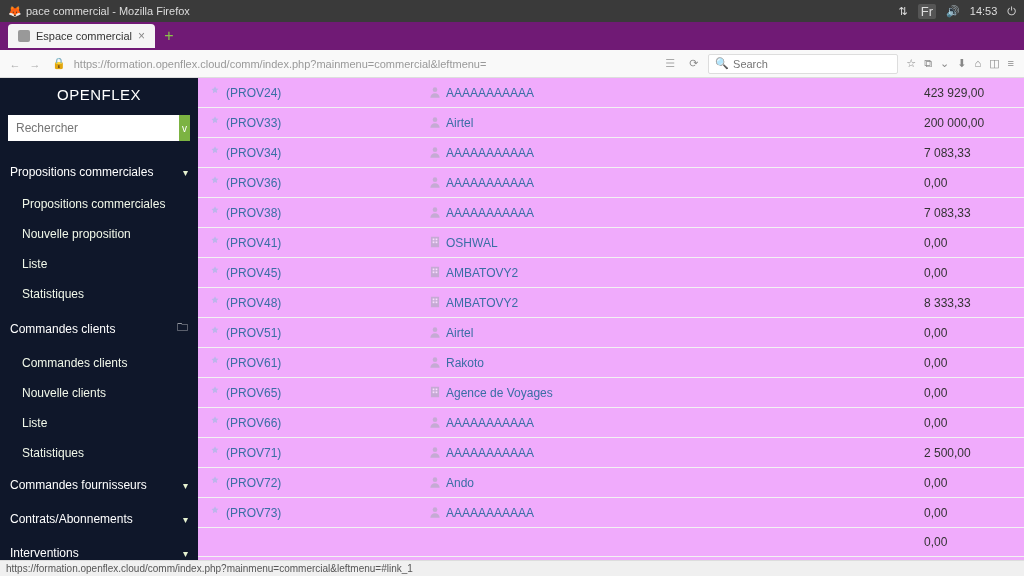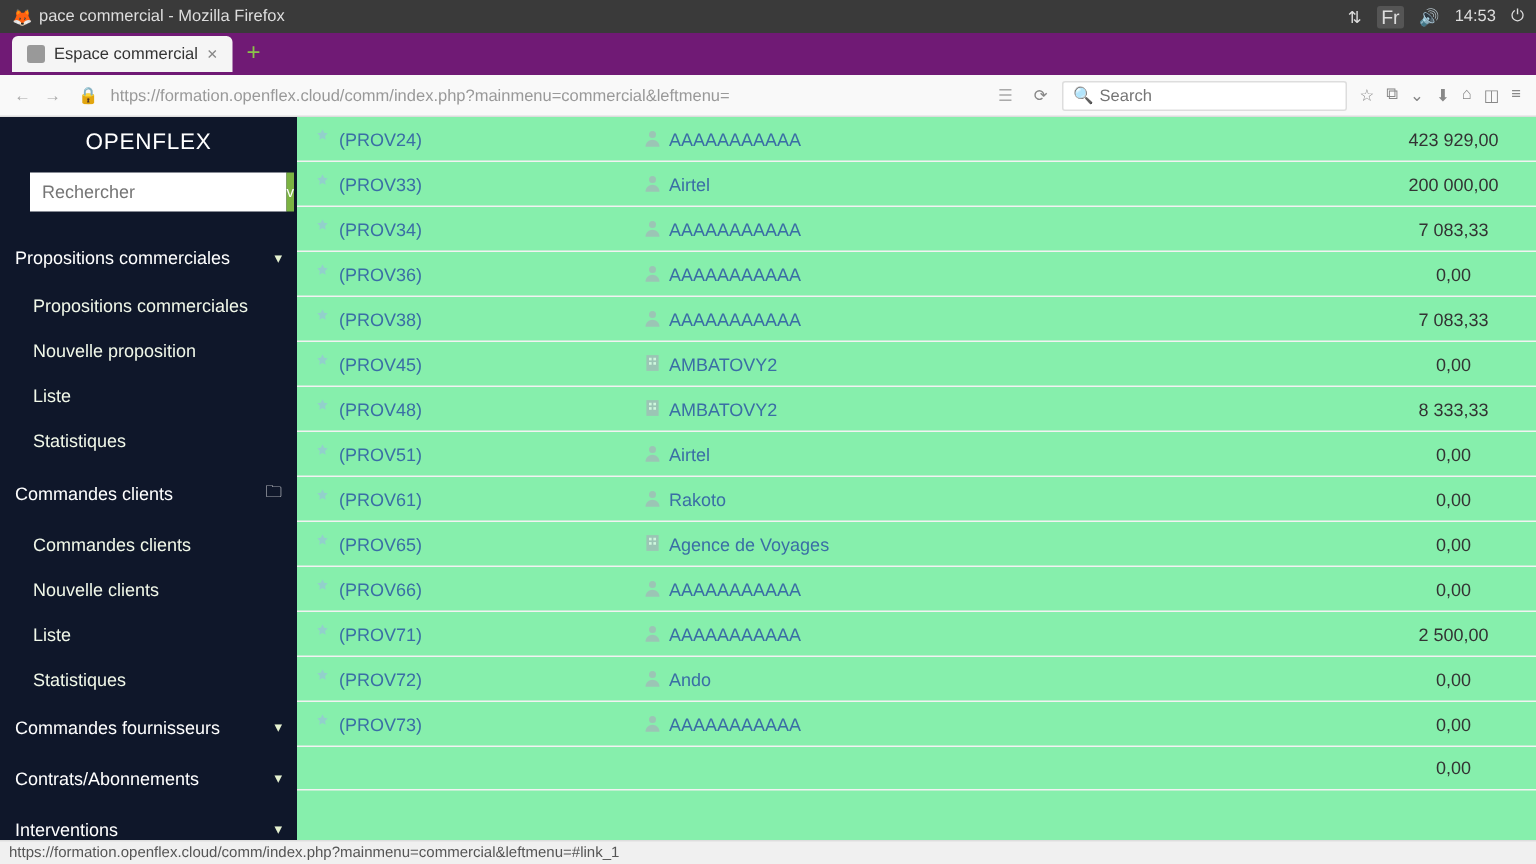--- a/index.html
+++ b/index.html
@@ -28,37 +28,37 @@
   .urlbar .addr { flex: 1; white-space: nowrap; overflow: hidden; text-overflow: ellipsis; color:#999;}
   .urlbar .searchbox { width: 190px; border: 1px solid #ddd; background: #fff; height: 20px; border-radius: 2px; padding: 0 6px; display:flex; align-items:center; gap:4px; color:#999;}
   .urlbar .searchbox input{border:none; outline:none; font-size:11px; flex:1; background:transparent;color:#333;}
   .urlbar .righticons{display:flex; gap:8px; padding:0 4px;}
   .urlbar .righticons span{color:#888; cursor:pointer;}
 
   
   .app { display: flex; height: calc(576px - 22px - 28px - 28px - 16px); }
   .sidebar { width: 198px; background: #0f172a; color: #fff; display: flex; flex-direction: column; font-size: 12px; }
   .brand { text-align: center; padding: 8px 0 12px; font-size: 15px; letter-spacing: 0.5px; font-weight: 500;}
-  .searchwrap { display: flex; padding: 0 8px 14px; margin-left: 12px; }
+  .searchwrap { display: flex; padding: 0 8px 14px; }
   .searchwrap input { flex: 1; height: 26px; border: none; padding: 0 8px; font-size: 12px; color:#888;}
   .searchwrap .go { width: 20px; background: #7cb342; display: flex; align-items: center; justify-content: center; color: #fff; font-size: 10px; cursor:pointer;}
 
   .menu { flex: 1; overflow: hidden; }
   .menu-h { padding: 10px 10px; font-size: 12px; display: flex; align-items: center; justify-content: space-between; cursor: pointer; }
   .menu-h .caret{font-size:10px; color:#e6f2d1;}
   .menu-sub { padding: 8px 10px 8px 22px; font-size: 12px; color: #f1f8e9; cursor: pointer; }
   .menu-h.active { color: #fff; font-weight:500; }
   .menu-h .folder{font-size:11px;}
 
-  .content { flex: 1; background: #86efac; overflow: hidden; position: relative; }
+  .content { flex: 1; background: #f0abfc; overflow: hidden; position: relative; }
   table { width: 100%; border-collapse: collapse; font-size: 12px; color: #444; }
   td { padding: 7px 10px; border-bottom: 1px solid #f2f2f2; white-space: nowrap; }
   td.ref { width: 220px; }
   td.cust { }
-  td.amt { text-align: center; width: 110px; color:#333;}
+  td.amt { text-align: left; width: 110px; color:#333;}
   .ico { width: 14px; height: 14px; display: inline-block; vertical-align: -2px; margin-right: 4px; opacity: 0.6; }
   .ico-ref svg path{fill:#9bbde0;}
   a.link{color:#3a6ea5; text-decoration:none;}
 
   
   .status { height:16px; background:#f0f0f0; border-top:1px solid #ddd; font-size:10px; color:#555; padding:0 6px; display:flex; align-items:center; white-space:nowrap; overflow:hidden; text-overflow:ellipsis;}
 </style>
 </head>
 <body>
 
@@ -197,20 +197,33 @@
                 </svg></span><a class="link">(PROV38)</a></td>
             <td class="cust"><span class="ico"><svg viewBox="0 0 24 24" width="14" height="14">
                   <circle cx="12" cy="8" r="4" fill="#aab"></circle>
                   <path d="M4 22c0-4.4 3.6-8 8-8s8 3.6 8 8" fill="#aab"></path>
                 </svg></span><a class="link">AAAAAAAAAAA</a></td>
             <td class="amt">7 083,33</td>
           </tr>
           <tr>
             <td class="ref"><span class="ico ico-ref"><svg viewBox="0 0 24 24" width="14" height="14">
                   <path d="M12 2l2 4 4 .6-3 3 .7 4.3L12 12l-3.7 2 .7-4.3-3-3L10 6z" fill="#96b8d9"></path>
+                </svg></span><a class="link">(PROV41)</a></td>
+            <td class="cust"><span class="ico"><svg viewBox="0 0 24 24" width="14" height="14">
+                  <rect x="5" y="3" width="14" height="18" fill="#aab"></rect>
+                  <rect x="8" y="6" width="3" height="3" fill="#fff"></rect>
+                  <rect x="13" y="6" width="3" height="3" fill="#fff"></rect>
+                  <rect x="8" y="11" width="3" height="3" fill="#fff"></rect>
+                  <rect x="13" y="11" width="3" height="3" fill="#fff"></rect>
+                </svg></span><a class="link">OSHWAL</a></td>
+            <td class="amt">0,00</td>
+          </tr>
+          <tr>
+            <td class="ref"><span class="ico ico-ref"><svg viewBox="0 0 24 24" width="14" height="14">
+                  <path d="M12 2l2 4 4 .6-3 3 .7 4.3L12 12l-3.7 2 .7-4.3-3-3L10 6z" fill="#96b8d9"></path>
                 </svg></span><a class="link">(PROV45)</a></td>
             <td class="cust"><span class="ico"><svg viewBox="0 0 24 24" width="14" height="14">
                   <rect x="5" y="3" width="14" height="18" fill="#aab"></rect>
                   <rect x="8" y="6" width="3" height="3" fill="#fff"></rect>
                   <rect x="13" y="6" width="3" height="3" fill="#fff"></rect>
                   <rect x="8" y="11" width="3" height="3" fill="#fff"></rect>
                   <rect x="13" y="11" width="3" height="3" fill="#fff"></rect>
                 </svg></span><a class="link">AMBATOVY2</a></td>
             <td class="amt">0,00</td>
           </tr>

